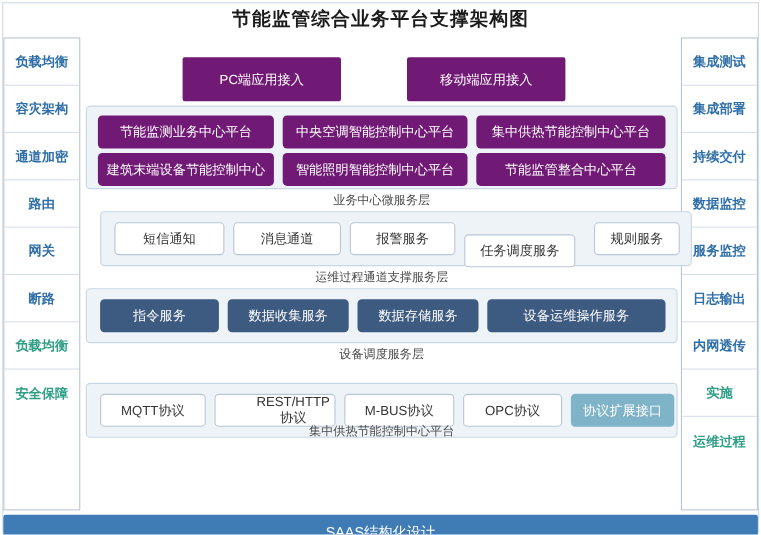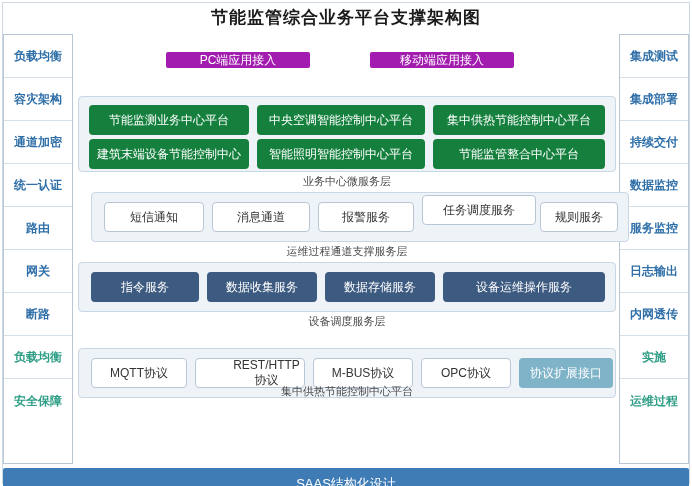--- a/index.html
+++ b/index.html
@@ -44,22 +44,22 @@
 
   
   .center{
     position:absolute;left:78px;top:34px;width:538px;height:430px;
   }
 
   .entry-row{
     position:absolute;left:0;top:18px;width:538px;height:34px;
   }
   .entry{
-    position:absolute;top:0;height:16px;
-    background:#a21caf;
+    position:absolute;top:0;height:40px;
+    background:#701a75;
     color:#fff;font-size:12px;
     display:flex;align-items:center;justify-content:center;
     border-radius:2px;
   }
   .entry.a{left:88px;width:144px;}
   .entry.b{left:292px;width:144px;}
 
   .panel{
     position:absolute;left:0;width:538px;
     background:#eef3f8;
@@ -73,21 +73,21 @@
   }
 
   .chip{
     position:absolute;
     height:30px;border-radius:4px;
     display:flex;align-items:center;justify-content:center;
     font-size:12px;color:#fff;
     box-sizing:border-box;
     text-align:center;
   }
-  .chip.green{background:#15803d;}
+  .chip.green{background:#701a75;}
   .chip.white{background:#ffffff;color:#333;border:1px solid #b9c6d6;}
   .chip.slate{background:#3d5a80;}
   .chip.ghost{background:#7fb3c8;color:#ffffff;}
 
   
   .p1{top:62px;height:76px;}
   .p1-label{top:140px;}
   
   .p2{top:158px;height:50px;margin-left:13px;}
   .p2-label{top:210px;}
@@ -118,21 +118,20 @@
 <div class="canvas">
 
   <div class="outer-frame"></div>
 
   <div class="title">节能监管综合业务平台支撑架构图</div>
 
   <div class="rail left">
     <div class="rail-item">负载均衡</div>
     <div class="rail-item">容灾架构</div>
     <div class="rail-item">通道加密</div>
-    <div class="rail-item">统一认证</div>
     <div class="rail-item">路由</div>
     <div class="rail-item">网关</div>
     <div class="rail-item">断路</div>
     <div class="rail-item green">负载均衡</div>
     <div class="rail-item green">安全保障</div>
   </div>
 
   <div class="rail right">
     <div class="rail-item">集成测试</div>
     <div class="rail-item">集成部署</div>
@@ -159,21 +158,21 @@
       <div class="chip green" style="left:10px;top:42px;width:160px;">建筑末端设备节能控制中心</div>
       <div class="chip green" style="left:178px;top:42px;width:168px;">智能照明智能控制中心平台</div>
       <div class="chip green" style="left:354px;top:42px;width:172px;">节能监管整合中心平台</div>
     </div>
     <div class="panel-label p1-label">业务中心微服务层</div>
 
     <div class="panel p2">
       <div class="chip white" style="left:12px;top:9px;width:100px;">短信通知</div>
       <div class="chip white" style="left:120px;top:9px;width:98px;">消息通道</div>
       <div class="chip white" style="left:226px;top:9px;width:96px;">报警服务</div>
-      <div class="chip white" style="left:330px;top:2px;width:114px;">任务调度服务</div>
+      <div class="chip white" style="left:330px;top:20px;width:101px;">任务调度服务</div>
       <div class="chip white" style="left:448px;top:9px;width:78px;">规则服务</div>
     </div>
     <div class="panel-label p2-label">运维过程通道支撑服务层</div>
 
     <div class="panel p3">
       <div class="chip slate" style="left:12px;top:9px;width:108px;">指令服务</div>
       <div class="chip slate" style="left:128px;top:9px;width:110px;">数据收集服务</div>
       <div class="chip slate" style="left:246px;top:9px;width:110px;">数据存储服务</div>
       <div class="chip slate" style="left:364px;top:9px;width:162px;">设备运维操作服务</div>
     </div>

